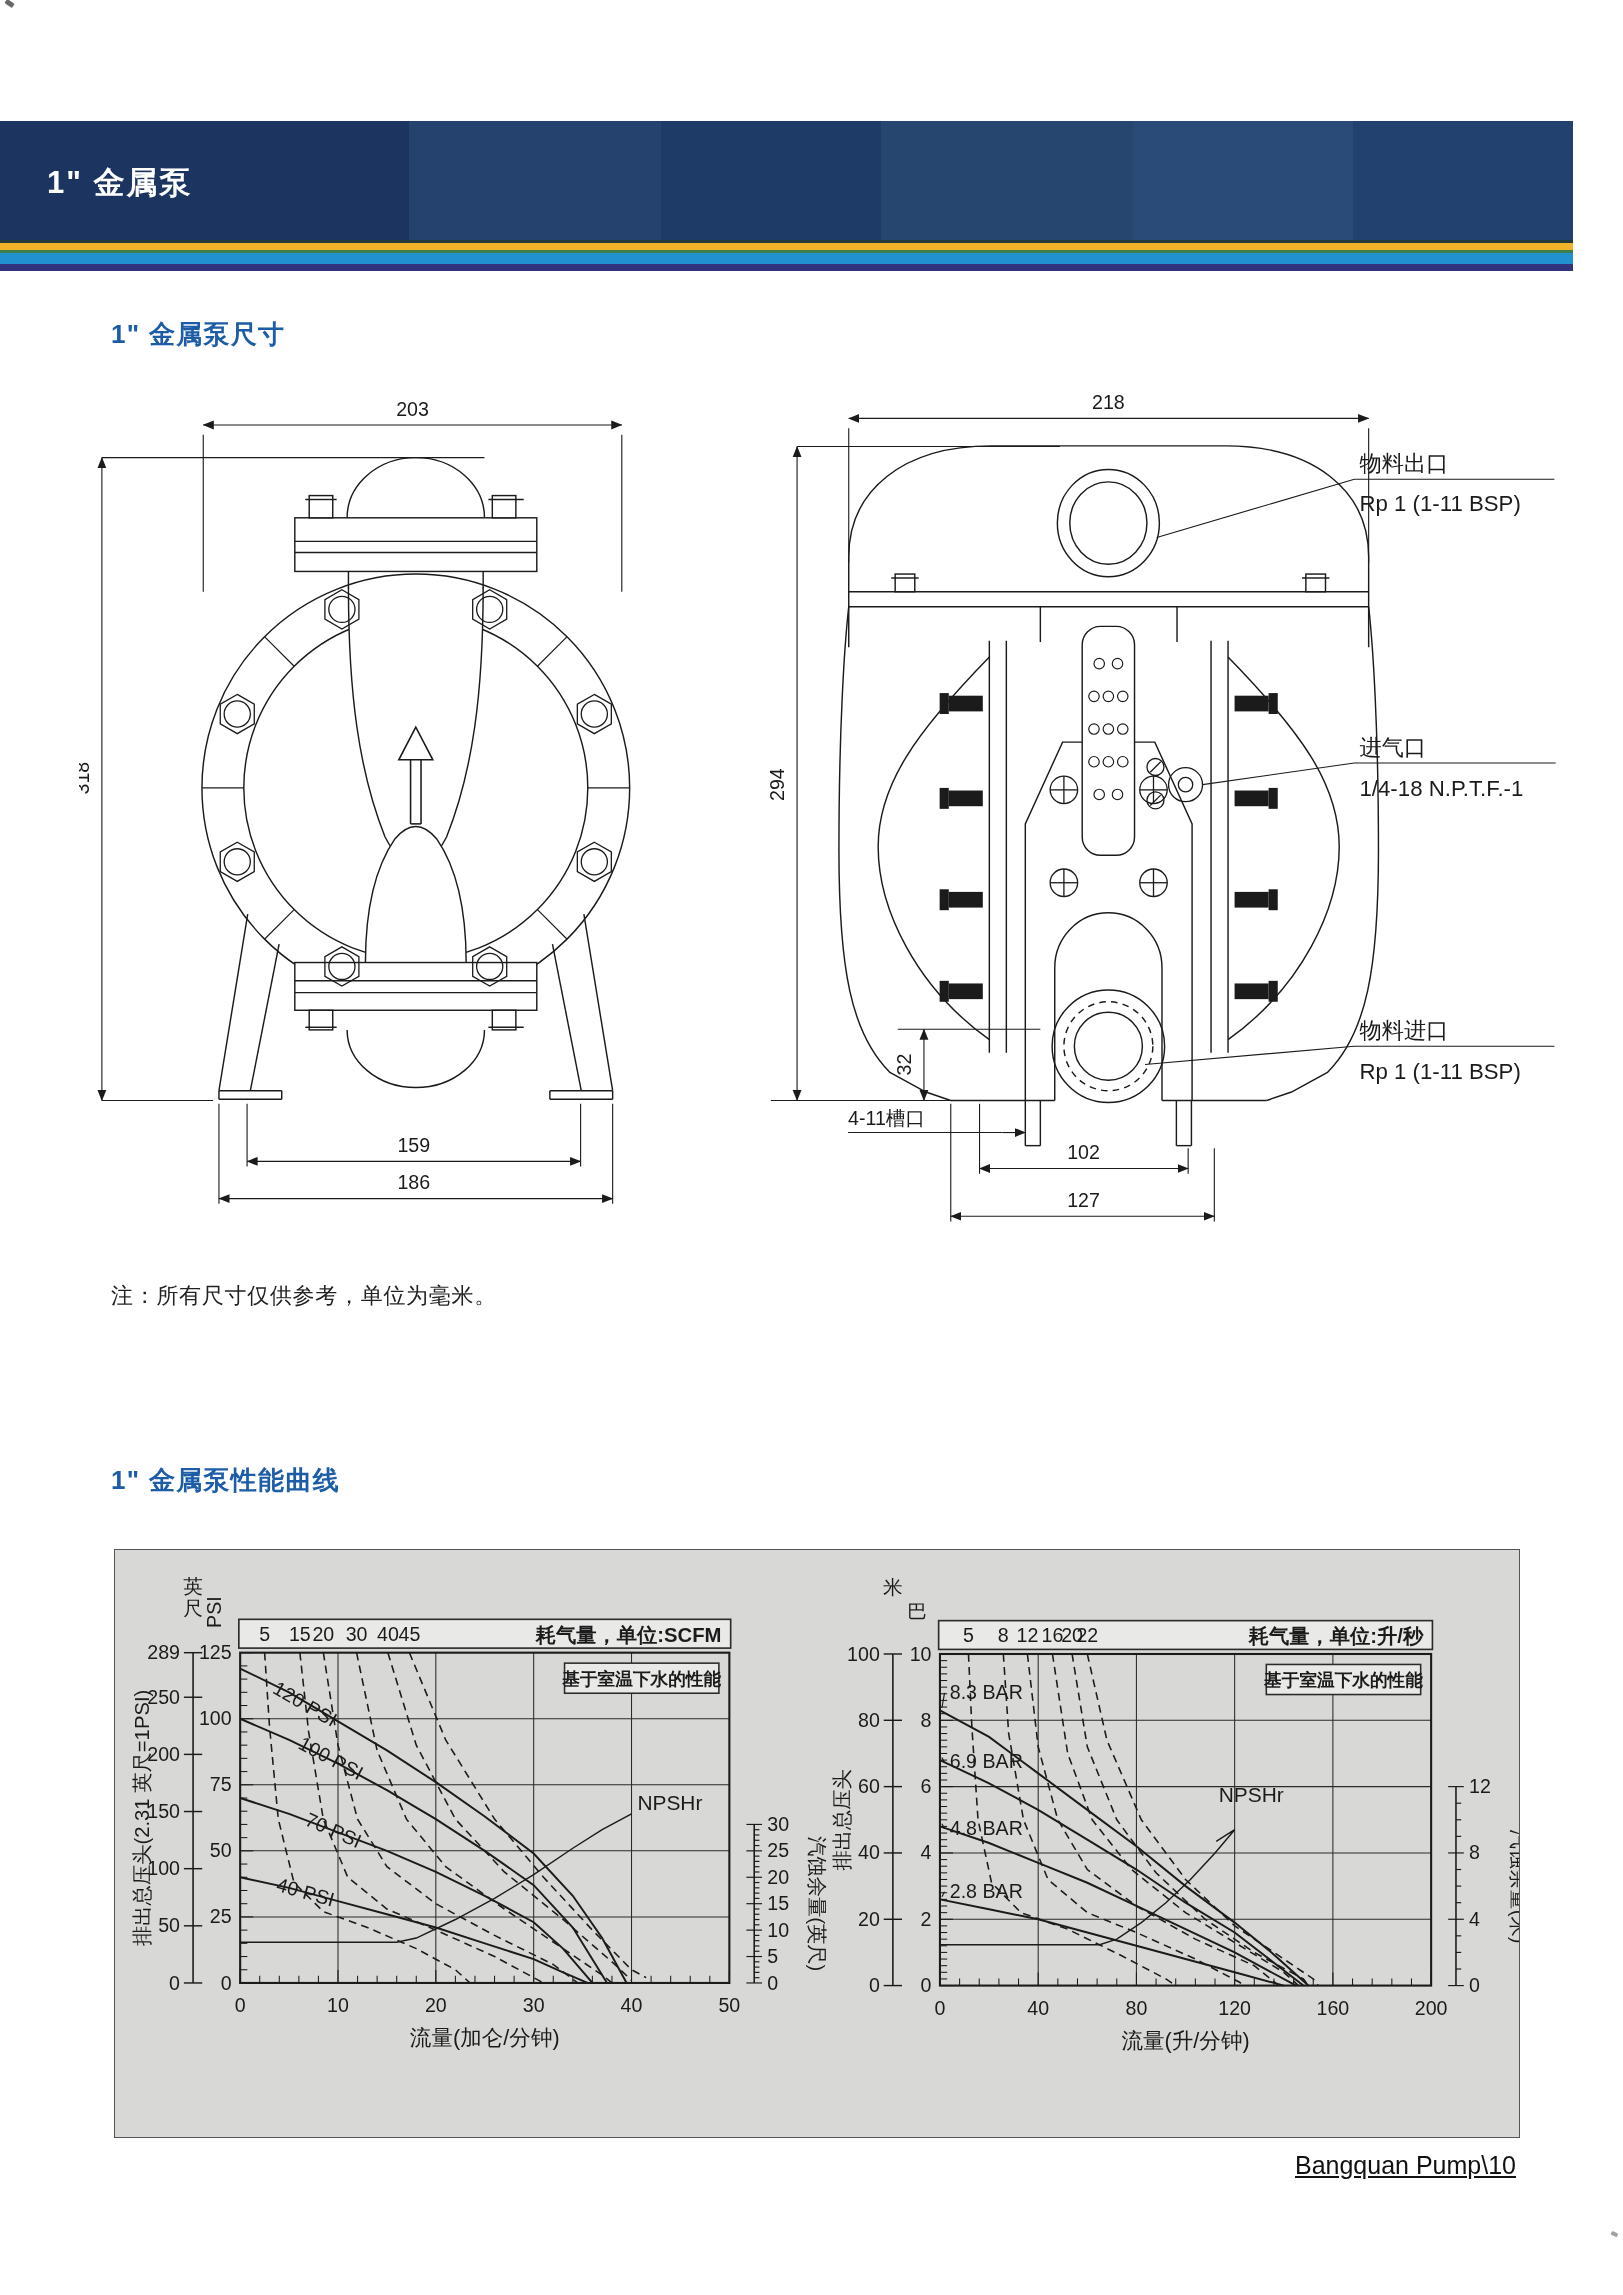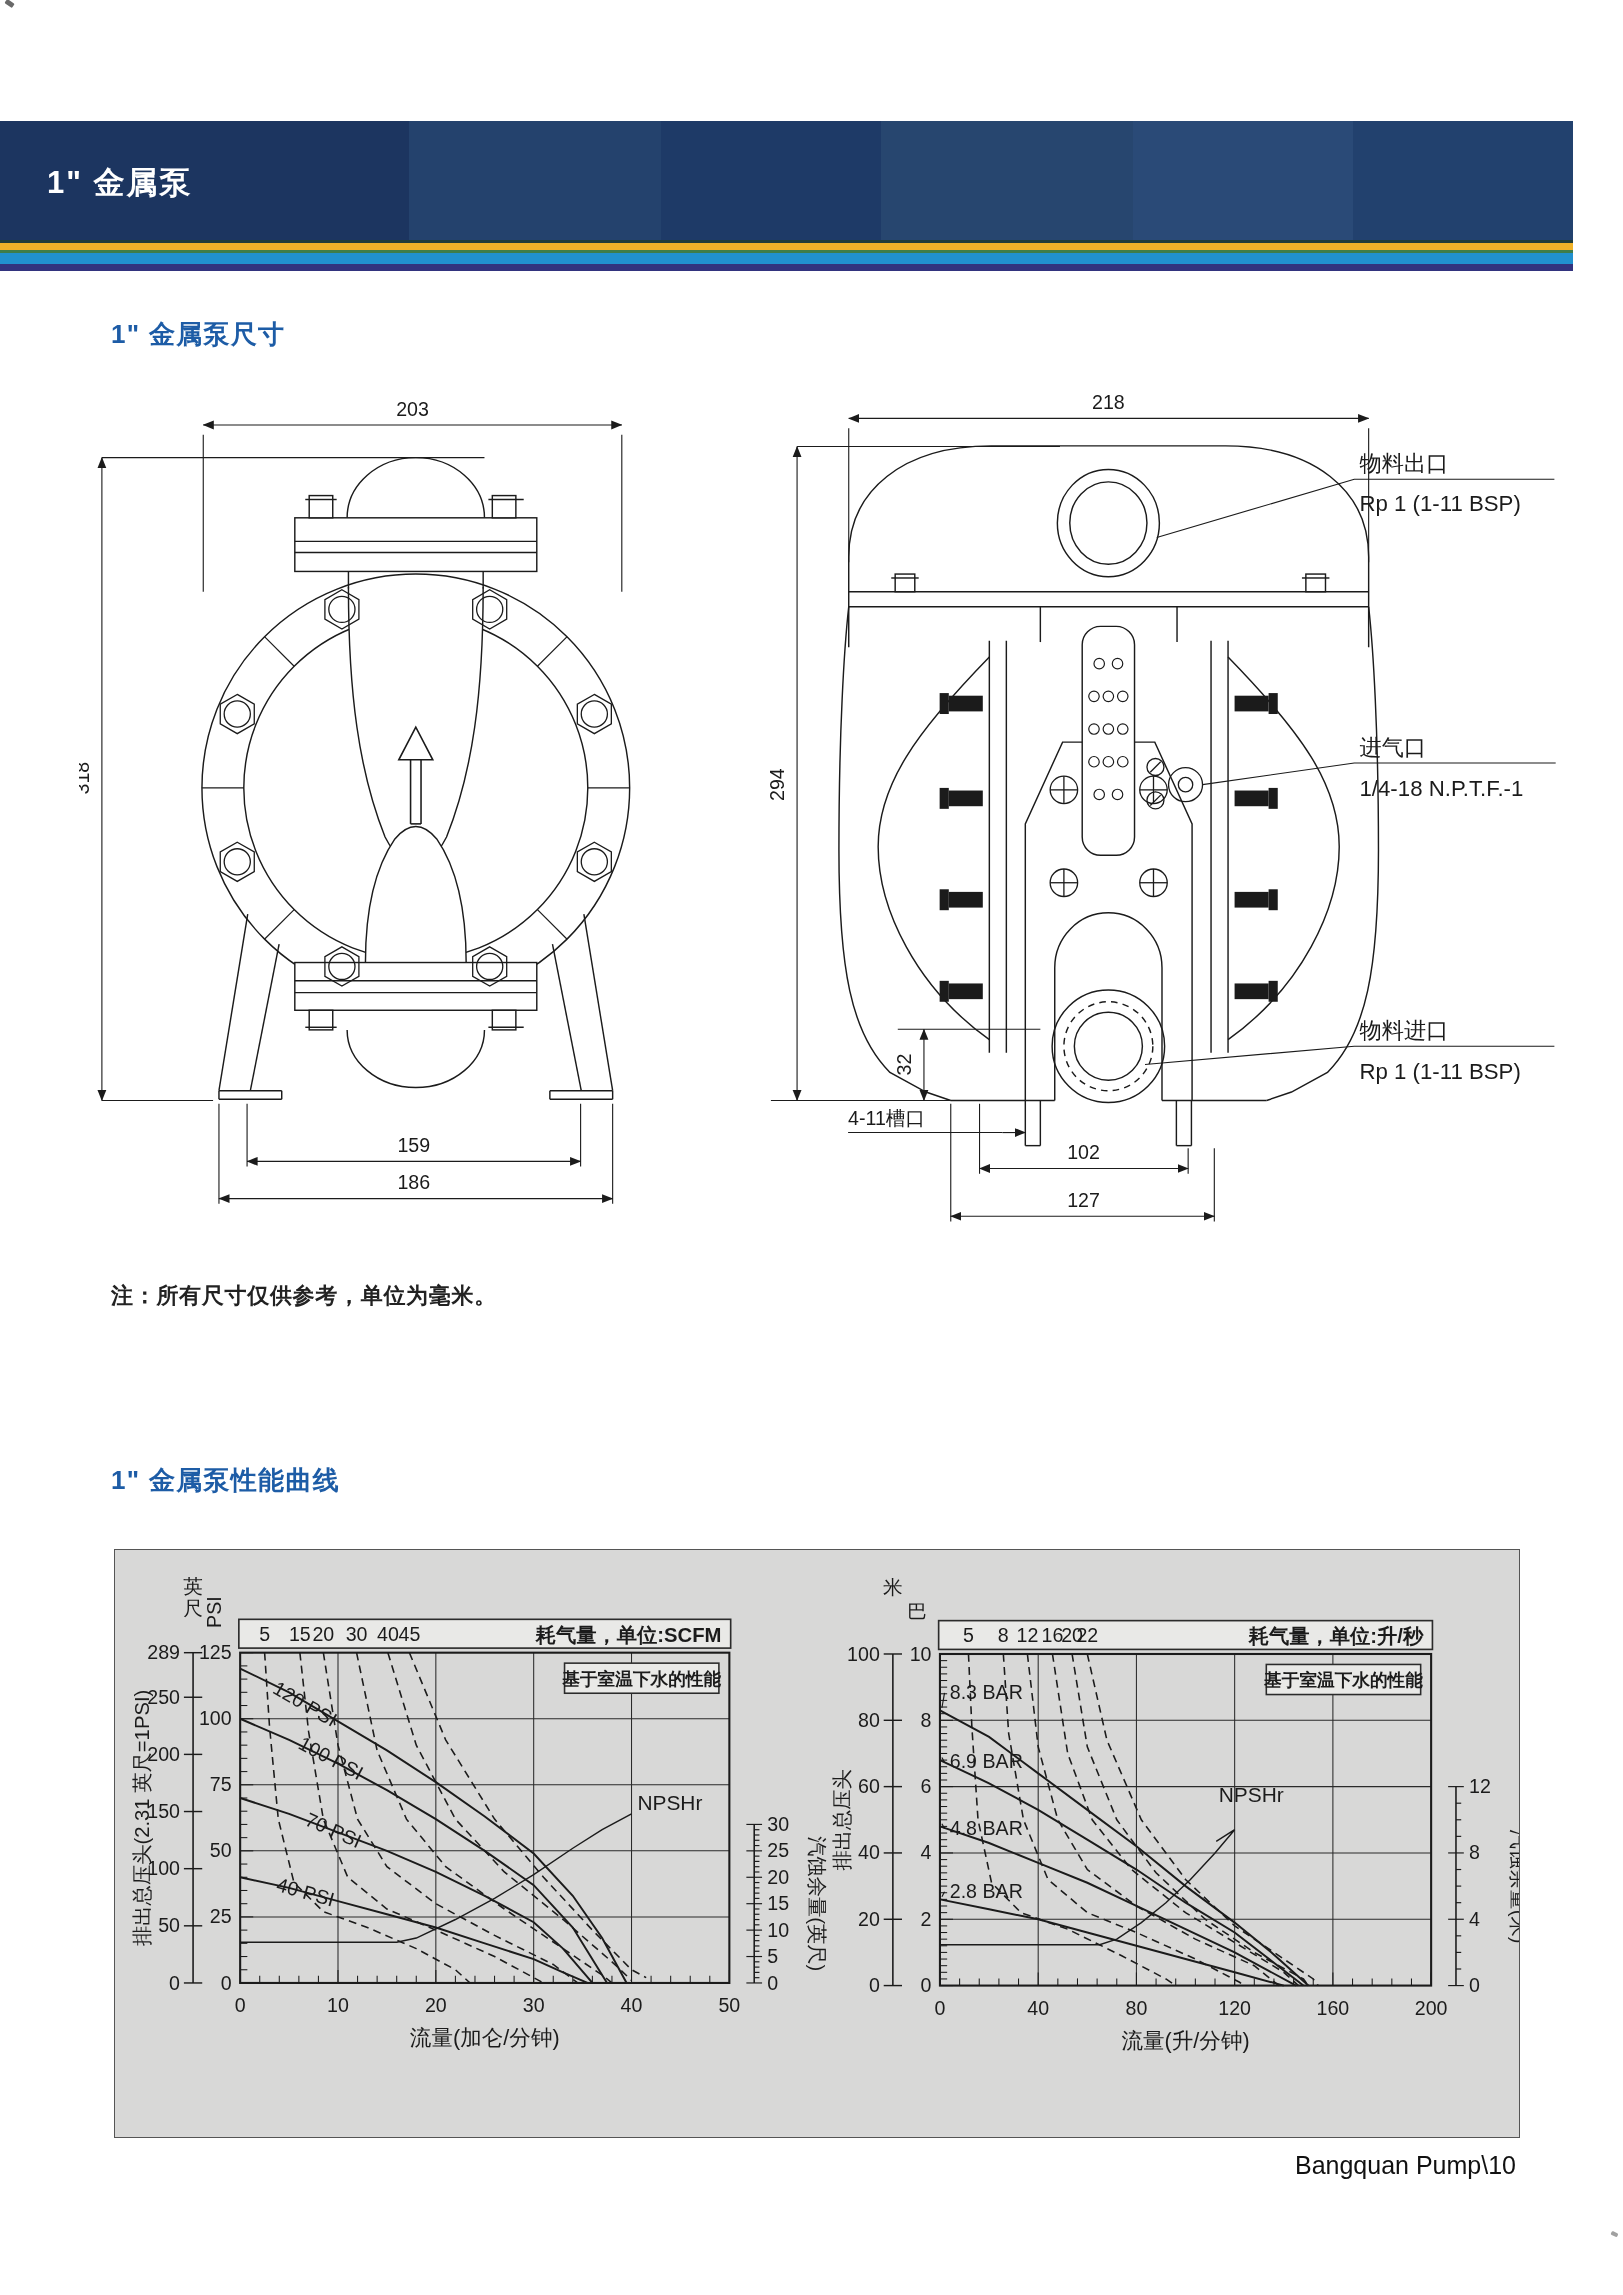--- a/index.html
+++ b/index.html
@@ -5,23 +5,23 @@
   html,body{margin:0;padding:0;background:#9a9a9a;}
   #page{position:relative;width:1623px;height:2295px;background:#ffffff;overflow:hidden;
         font-family:"Liberation Sans",sans-serif;color:#1b1b1b;}
   .abs{position:absolute;}
   #banner{left:0;top:121px;width:1573px;height:119px;
     background:linear-gradient(90deg,#1c3560 0%,#1c3560 26%,#24426d 26%,#24426d 42%,#1e3a67 42%,#1e3a67 56%,#27466f 56%,#27466f 72%,#2a4a77 72%,#2a4a77 86%,#22416e 86%,#22416e 100%);}
   #banner-title{position:absolute;left:47px;top:0;height:119px;line-height:123px;
     color:#ffffff;font-size:31px;font-weight:bold;letter-spacing:2px;}
   .stripe{left:0;width:1573px;}
   .sec-title{font-size:26px;font-weight:bold;color:#1d5ca6;letter-spacing:1.3px;}
-  #note{font-size:22px;color:#222;letter-spacing:0.7px;font-weight:bold;}
+  #note{font-size:22px;color:#222;letter-spacing:0.7px;}
   #panel{left:114px;top:1549px;width:1406px;height:589px;background:#d8d8d7;border:1.3px solid #555;box-sizing:border-box;}
-  #footer{font-size:25px;color:#111;}
+  #footer{font-size:25px;color:#111;text-decoration:underline;}
   svg text{font-family:"Liberation Sans",sans-serif;}
   .artifact{background:#444;border-radius:1.3px;opacity:.8;}
 </style>
 </head>
 <body>
 
 <div id="page">
 
   <div class="abs artifact" style="left:5.2px;top:1.3px;width:9.2px;height:5.2px;transform:rotate(35deg);"></div>
   <div class="abs artifact" style="left:1611px;top:2232px;width:6.5px;height:3.9px;transform:rotate(25deg);opacity:.5;"></div>

